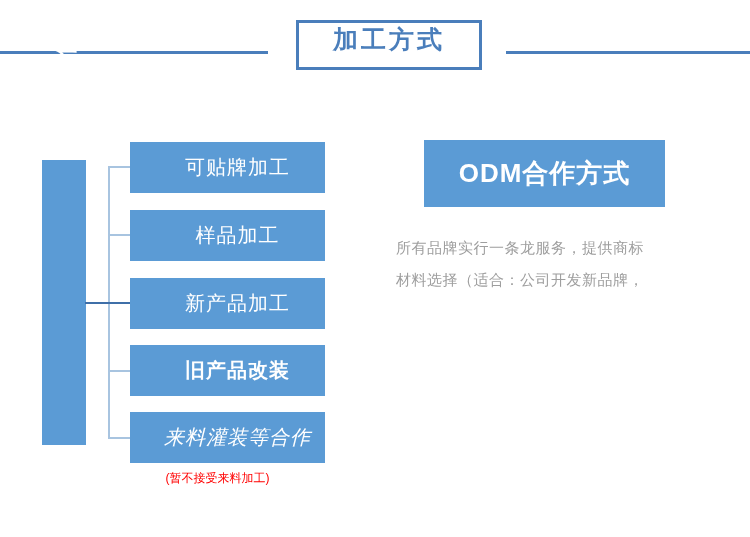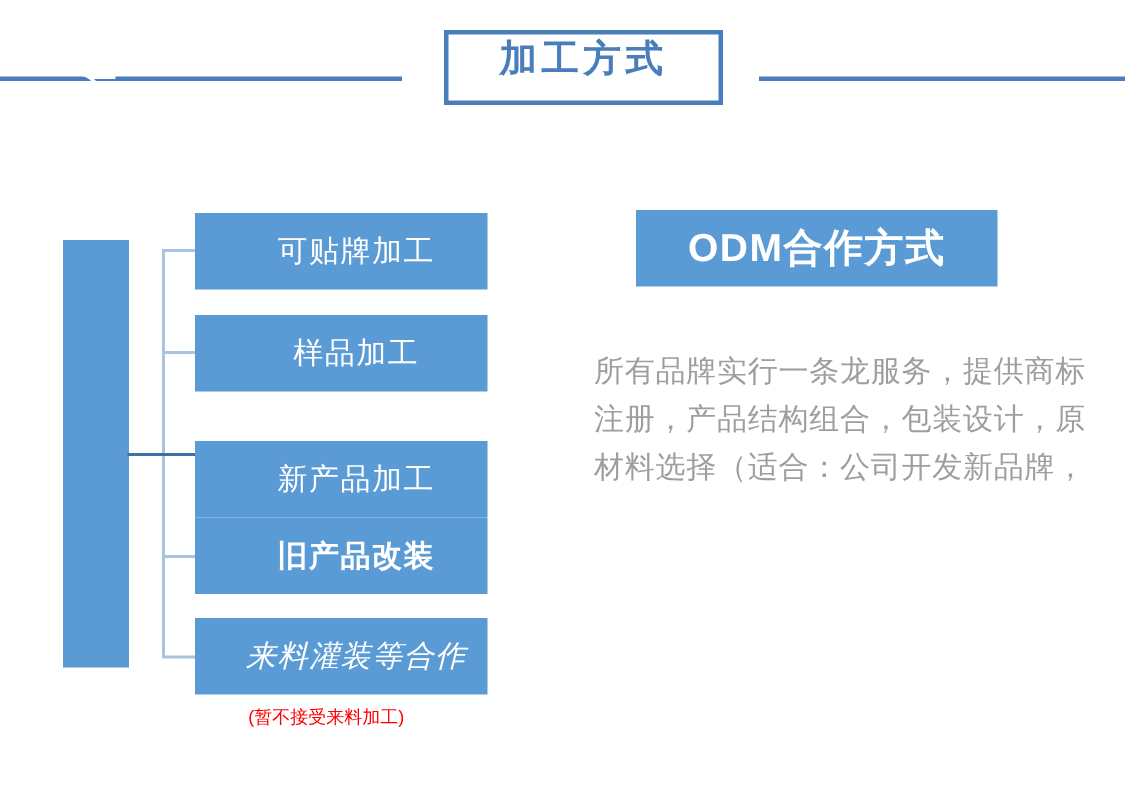--- a/index.html
+++ b/index.html
@@ -141,61 +141,61 @@
     font-weight: 300;
     letter-spacing: 1px;
     display: flex;
     align-items: center;
     justify-content: center;
     white-space: nowrap;
     padding-left: 20px;
   }
   #oem-box-0 { top: 142px; }
   #oem-box-1 { top: 210px; }
-  #oem-box-2 { top: 294px; }
+  #oem-box-2 { top: 278px; }
   #oem-box-3 { top: 345px; font-weight: bold; }
   #oem-box-4 { top: 412px; font-style: italic; }
 
   #oem-note {
     position: absolute;
     left: 130px;
     top: 470px;
     width: 175px;
     text-align: center;
     color: #ff0000;
     font-size: 12px;
     white-space: nowrap;
   }
 
   
   #odm-heading-box {
     position: absolute;
     left: 424px;
     top: 140px;
     width: 241px;
-    height: 51px;
+    height: 67px;
     background: #5b9bd5;
     display: flex;
     align-items: center;
     justify-content: center;
   }
   #odm-heading-text {
     color: #ffffff;
     font-size: 26px;
     font-weight: bold;
     letter-spacing: 1px;
     white-space: nowrap;
   }
   #odm-paragraph {
     position: absolute;
     left: 396px;
     top: 232px;
     width: 300px;
     color: #9e9e9e;
-    font-size: 20px;
+    font-size: 15px;
     line-height: 32px;
     letter-spacing: 0.5px;
   }
   #odm-paragraph .para-line {
     display: block;
     white-space: nowrap;
   }
 </style>
 </head>
 <body>
@@ -225,15 +225,14 @@
 <div class="oem-box" id="oem-box-4">来料灌装等合作</div>
 
 <div id="oem-note">(暂不接受来料加工)</div>
 
 <div id="odm-heading-box">
   <span id="odm-heading-text">ODM合作方式</span>
 </div>
 
 <div id="odm-paragraph">
   <span class="para-line">所有品牌实行一条龙服务，提供商标</span>
-  <span class="para-line">注册，产品结构组合，包装设计，原</span>
   <span class="para-line">材料选择（适合：公司开发新品牌，</span>
 </div>
 
 </body></html>

